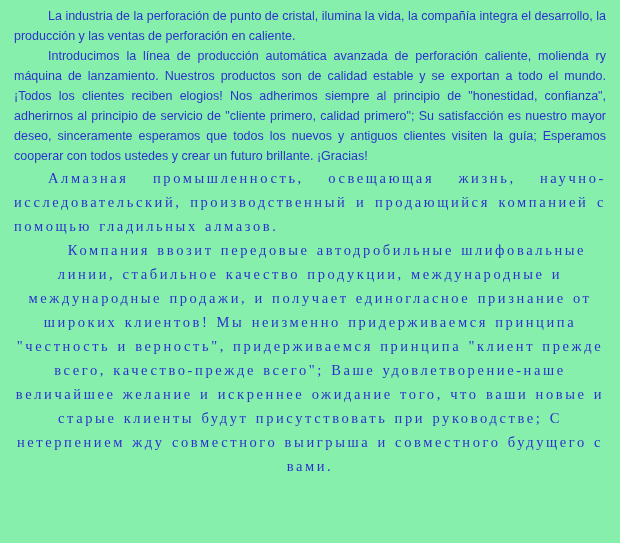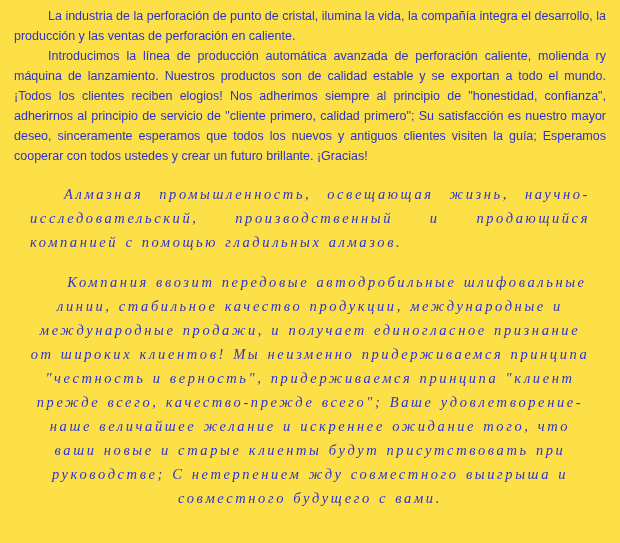--- a/index.html
+++ b/index.html
@@ -11,46 +11,45 @@
     width: 620px;
     height: 543px;
     overflow: hidden;
     font-family: "Liberation Sans", sans-serif;
   }
   .page {
     box-sizing: border-box;
     width: 620px;
     height: 543px;
     padding: 6px 14px 0 14px;
-    background: #fde047;
+    background: #86efac;
   }
   .block {
     color: #2d32cf;
   }
   .es-para {
     margin: 0;
     font-family: "Liberation Sans", sans-serif;
     font-size: 12.5px;
     line-height: 20px;
     color: #2d32cf;
     text-align: justify;
     text-indent: 34px;
     letter-spacing: 0px;
   }
   .ru-para {
-    margin: 16px;
+    margin: 0;
     font-family: "Liberation Serif", serif;
     font-size: 14.5px;
     line-height: 24px;
     color: #2d32cf;
     text-align: justify;
     text-indent: 34px;
     letter-spacing: 2.6px;
     word-spacing: 1px;
-    font-style: italic;
   }
   .ru-para:last-child {
     text-align: center;
   }
 </style>
 </head>
 <body>
 
 <div class="page">
   <div class="block">

